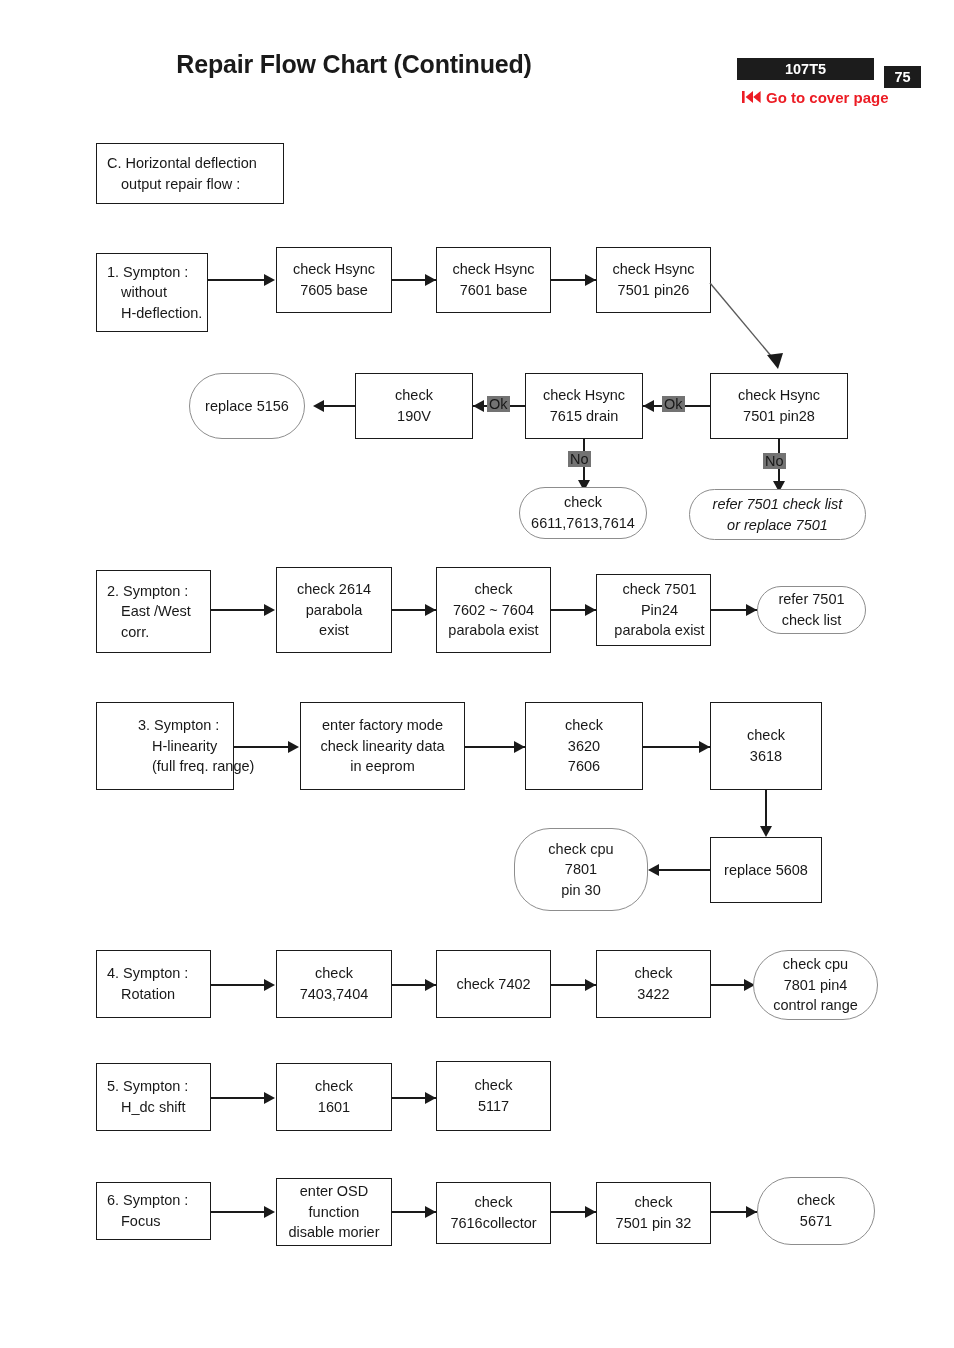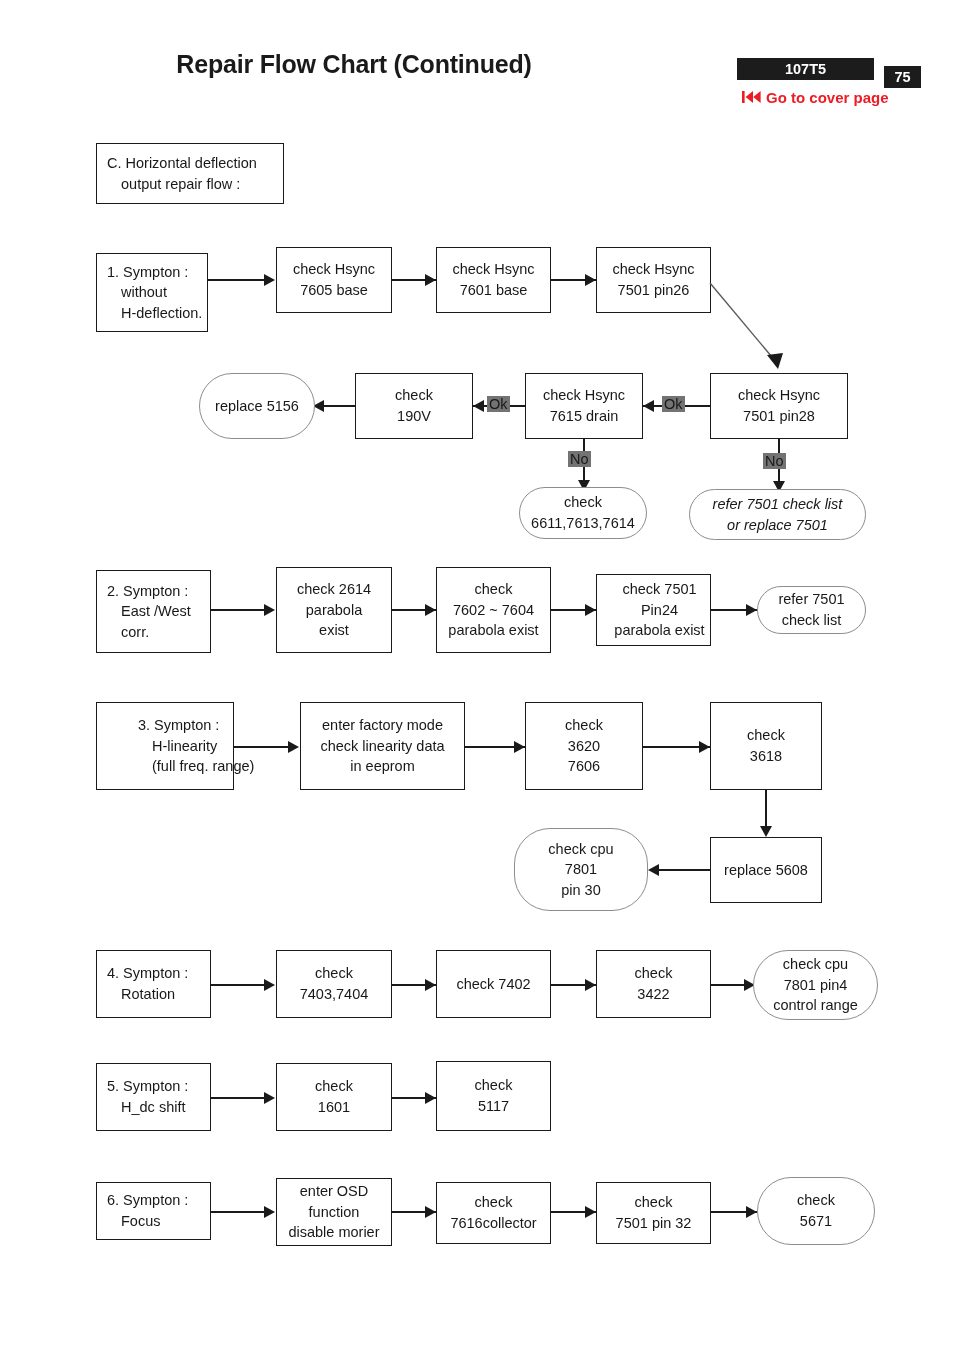--- a/index.html
+++ b/index.html
@@ -211,21 +211,21 @@
 <div class="arrow left" style="left:473px; top:400px;"></div>
 <div class="edge-label" style="left:487px; top:396px;">Ok</div>
 
 <div class="node rect" style="left:355px; top:373px; width:118px; height:66px;">
   <span class="ln">check</span>
   <span class="ln">190V</span>
 </div>
 <div class="hline" style="left:315px; top:405px; width:40px;"></div>
 <div class="arrow left" style="left:313px; top:400px;"></div>
 
-<div class="node rounded" style="left:199px; top:373px; width:116px; height:66px;">
+<div class="node rounded" style="left:189px; top:373px; width:116px; height:66px;">
   <span class="ln">replace 5156</span>
 </div>
 
 <div class="vline" style="left:583px; top:439px; height:47px;"></div>
 <div class="arrow down" style="left:578px; top:480px;"></div>
 <div class="edge-label" style="left:568px; top:451px;">No</div>
 
 <div class="node rounded" style="left:519px; top:487px; width:128px; height:52px;">
   <span class="ln">check</span>
   <span class="ln">6611,7613,7614</span>

